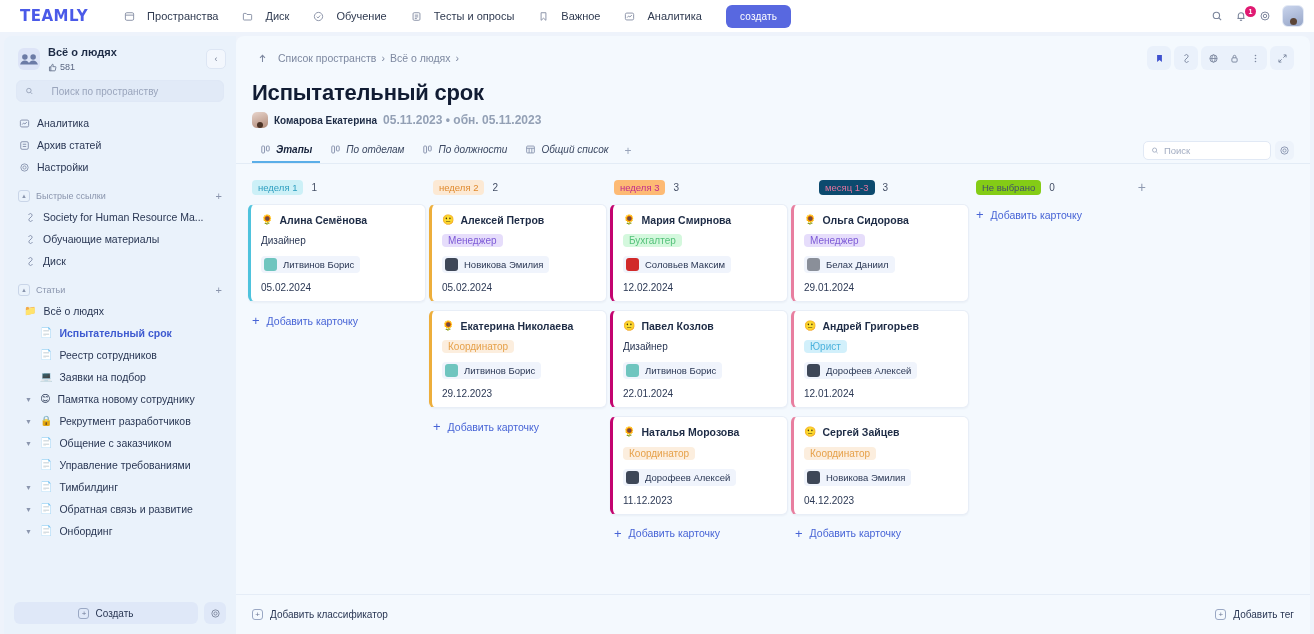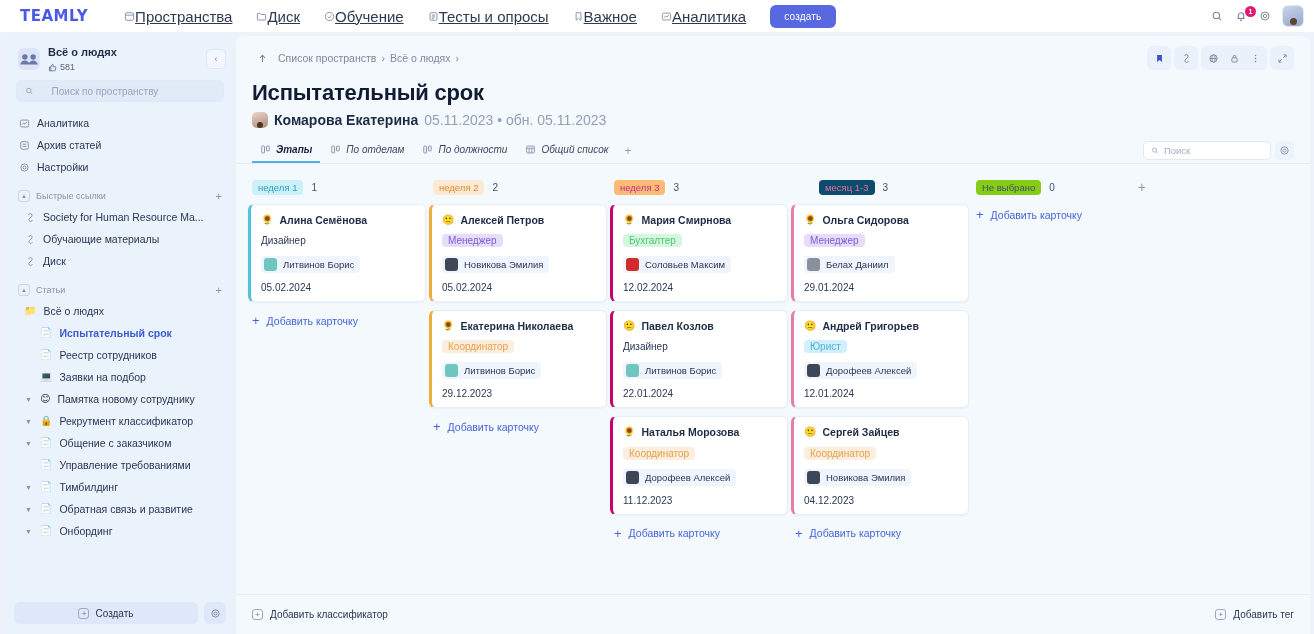--- a/index.html
+++ b/index.html
@@ -18,24 +18,23 @@
     display: flex; align-items: center; padding: 0 10px 0 20px;
     position: relative; z-index: 20;
   }
   .logo {
     font-size: 15px; font-weight: bold; color: #4a5ae8;
     letter-spacing: .5px; margin-right: 26px;
     font-family: "DejaVu Sans", sans-serif;
   }
   .topnav { display:flex; align-items:center; gap: 4px; }
   .topnav-item {
-    display:flex; align-items:center; gap:0;
-    font-size: 15px; color:#2f3a50; padding: 5px 10px; border-radius:6px; cursor:pointer;
+    display:flex; align-items:center; gap:12px;
+    font-size: 11px; color:#2f3a50; padding: 5px 10px; border-radius:6px; cursor:pointer;
     white-space: nowrap;
-    text-decoration: underline;
   }
   .topnav-item .ic { width:11px; height:11px; display:inline-flex; align-items:center; justify-content:center; color:#8a93a8; }
   .topnav-item .ic svg { width:11px; height:11px; display:block; }
   .create-btn {
     margin-left: 14px; background:#5868e0; color:#fff; border:none;
     font-size: 10px; padding: 6px 14px; border-radius: 6px; cursor:pointer;
     font-family: inherit; letter-spacing:.2px;
   }
   .topbar-right { margin-left:auto; display:flex; align-items:center; gap:2px; }
   .tb-icon {
@@ -135,22 +134,22 @@
   .ct svg { width:11px;height:11px; display:block; }
   .ct.bookmark { color:#3f51cf; }
 
   .page-title { font-size:22px; font-weight:bold; color:#111c33; padding: 6px 16px 4px 16px; letter-spacing:-.2px; }
   .authorrow { display:flex; align-items:center; gap:6px; padding: 2px 16px 10px 16px; }
   .author-av {
     width:16px;height:16px;border-radius:5px;overflow:hidden;background:linear-gradient(160deg,#e8d5cc,#b08a78);
     display:flex;align-items:flex-end;justify-content:center;
   }
   .author-av .h { width:6px;height:6px;border-radius:50%;background:#4b3326;margin-bottom:0px; }
-  .author-name { font-size:14px; font-weight:bold; color:#1d2b45; }
-  .author-meta { font-size:14px; color:#93a0b5; }
+  .author-name { font-size:10px; font-weight:bold; color:#1d2b45; }
+  .author-meta { font-size:12px; color:#93a0b5;font-weight:bold; }
 
   .tabsrow {
     display:flex; align-items:center; padding: 0 16px; border-bottom:1px solid #e3ecf6; gap:2px; min-height:26px;
   }
   .tab {
     display:flex;align-items:center;gap:5px;font-size:10px;color:#3a4761;
     padding: 5px 8px 6px 8px; cursor:pointer; border-bottom:2px solid transparent; white-space:nowrap;font-style:italic;
   }
   .tab .tic { width:11px;height:11px;color:#8692ad;display:inline-flex;align-items:center;justify-content:center; }
   .tab .tic svg { width:11px;height:11px;display:block; }
@@ -419,21 +418,21 @@
           <span>Заявки на подбор</span>
         </div>
         <div class="snav indent1">
           <span class="chev">▼</span>
           <span class="emoji">😊</span>
           <span>Памятка новому сотруднику</span>
         </div>
         <div class="snav indent1">
           <span class="chev">▼</span>
           <span class="emoji">🔒</span>
-          <span>Рекрутмент классификатор</span>
+          <span>Рекрутмент разработчиков</span>
         </div>
         <div class="snav indent1">
           <span class="chev">▼</span>
           <span class="emoji">📄</span>
           <span>Общение с заказчиком</span>
         </div>
         <div class="snav indent2">
           <span class="emoji">📄</span>
           <span>Управление требованиями</span>
         </div>

